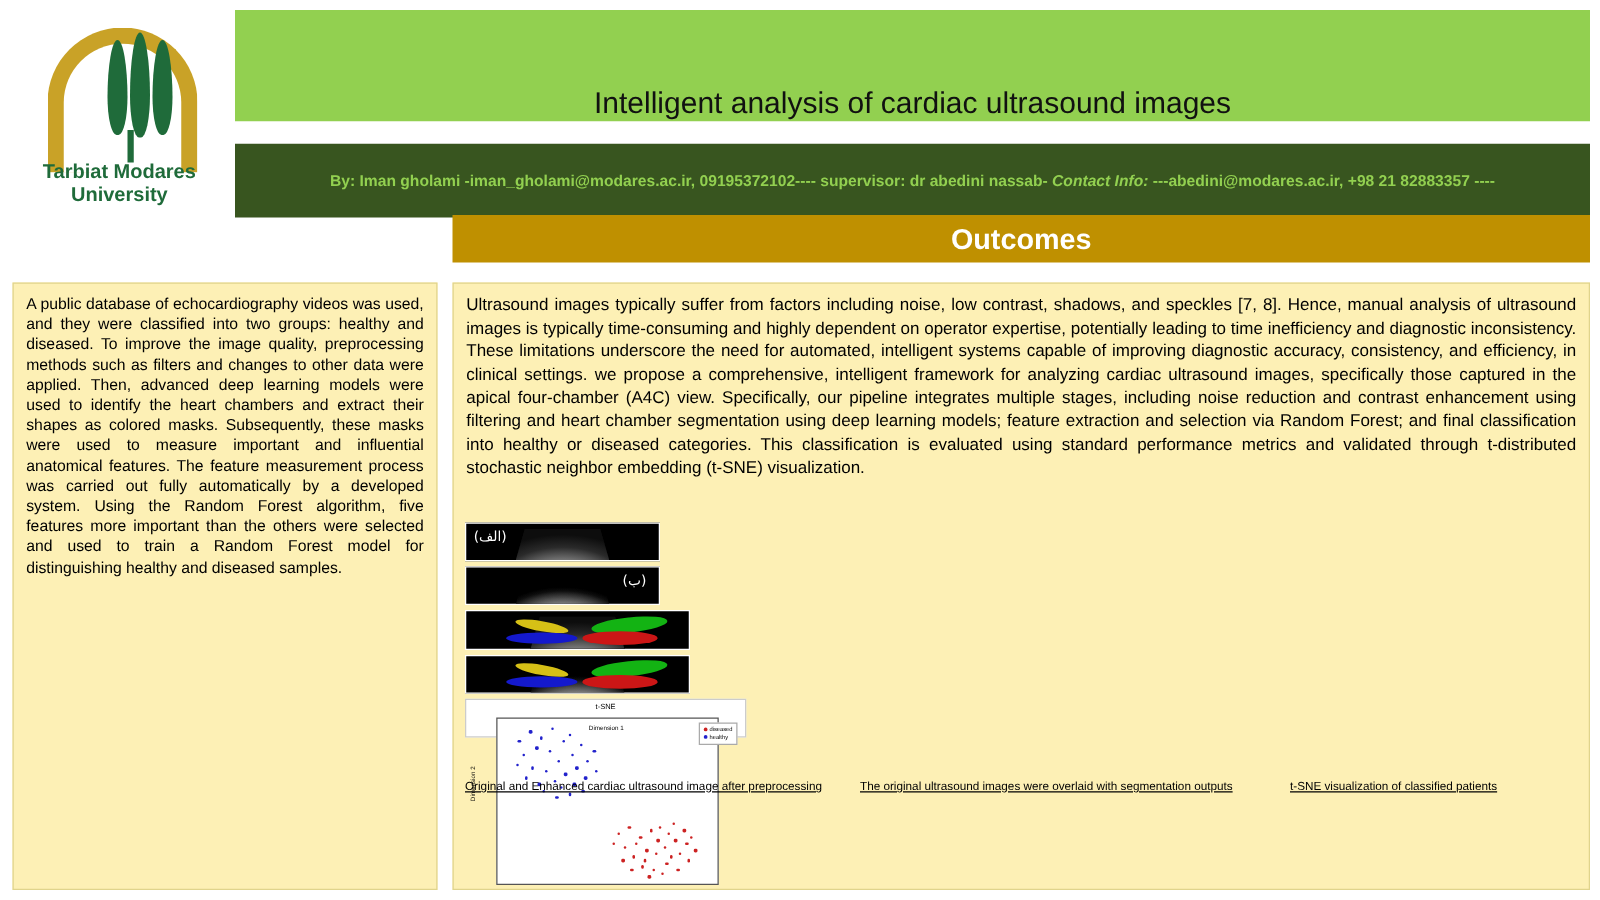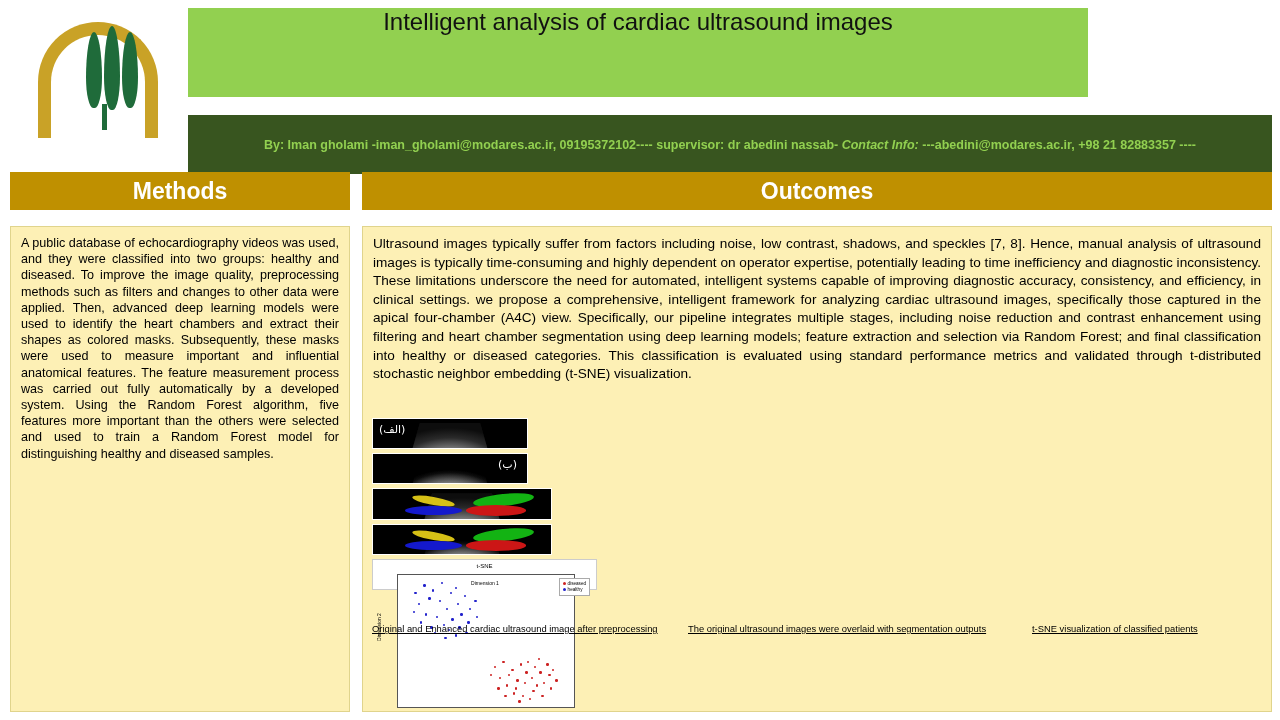--- a/index.html
+++ b/index.html
@@ -35,23 +35,23 @@
   .logo-stem{
     position:absolute;left:94px;top:96px;width:5px;height:26px;background:#1f6b3a;
   }
   .logo-text{
     position:absolute;left:0;top:120px;width:175px;text-align:center;
     color:#1f6b3a;font-weight:bold;font-size:16px;line-height:19px;
   }
 
   
   .title-bar{
-    position:absolute;left:188px;top:8px;width:900px;height:89px;
+    position:absolute;left:188px;top:8px;width:1084px;height:89px;
     background:#92d050;
-    display:flex;align-items:flex-start;justify-content:center;
+    display:flex;align-items:flex-end;justify-content:center;
   }
   .title-bar span{
     font-size:24px;color:#111111;
   }
 
   
   .author-bar{
     position:absolute;left:188px;top:103px;width:1084px;height:59px;
     background:#38551f;
     display:flex;align-items:center;justify-content:center;
@@ -165,35 +165,36 @@
 <body>
 
 <div class="poster">
 
   <div class="logo-block">
     <div class="logo-arc"></div>
     <div class="logo-leaf leaf-1"></div>
     <div class="logo-leaf leaf-2"></div>
     <div class="logo-leaf leaf-3"></div>
     <div class="logo-stem"></div>
+    <div class="logo-text">
+      <div>Tarbiat Modares</div>
+      <div>University</div>
+    </div>
   </div>
 
   <div class="title-bar">
     <span>Intelligent analysis of cardiac ultrasound images</span>
   </div>
 
   <div class="author-bar">
     <div class="line">
       <span>By: Iman gholami -iman_gholami@modares.ac.ir, 09195372102---- supervisor: dr abedini nassab- </span><span class="ital">Contact Info:</span><span> ---abedini@modares.ac.ir, +98 21 82883357 ----</span>
     </div>
   </div>
 
-  <div class="hdr hdr-methods">
-    <span>Methods</span>
-  </div>
   <div class="hdr hdr-outcomes">
     <span>Outcomes</span>
   </div>
 
   <div class="panel panel-methods">
     <div class="methods-text">A public database of echocardiography videos was used, and they were classified into two groups: healthy and diseased. To improve the image quality, preprocessing methods such as filters and changes to other data were applied. Then, advanced deep learning models were used to identify the heart chambers and extract their shapes as colored masks. Subsequently, these masks were used to measure important and influential anatomical features. The feature measurement process was carried out fully automatically by a developed system. Using the Random Forest algorithm, five features more important than the others were selected and used to train a Random Forest model for distinguishing healthy and diseased samples.</div>
   </div>
 
   <div class="panel panel-outcomes">
     <div class="outcomes-text">Ultrasound images typically suffer from factors including noise, low contrast, shadows, and speckles [7, 8]. Hence, manual analysis of ultrasound images is typically time-consuming and highly dependent on operator expertise, potentially leading to time inefficiency and diagnostic inconsistency. These limitations underscore the need for automated, intelligent systems capable of improving diagnostic accuracy, consistency, and efficiency, in clinical settings. we propose a comprehensive, intelligent framework for analyzing cardiac ultrasound images, specifically those captured in the apical four-chamber (A4C) view. Specifically, our pipeline integrates multiple stages, including noise reduction and contrast enhancement using filtering and heart chamber segmentation using deep learning models; feature extraction and selection via Random Forest; and final classification into healthy or diseased categories. This classification is evaluated using standard performance metrics and validated through t-distributed stochastic neighbor embedding (t-SNE) visualization.</div>

